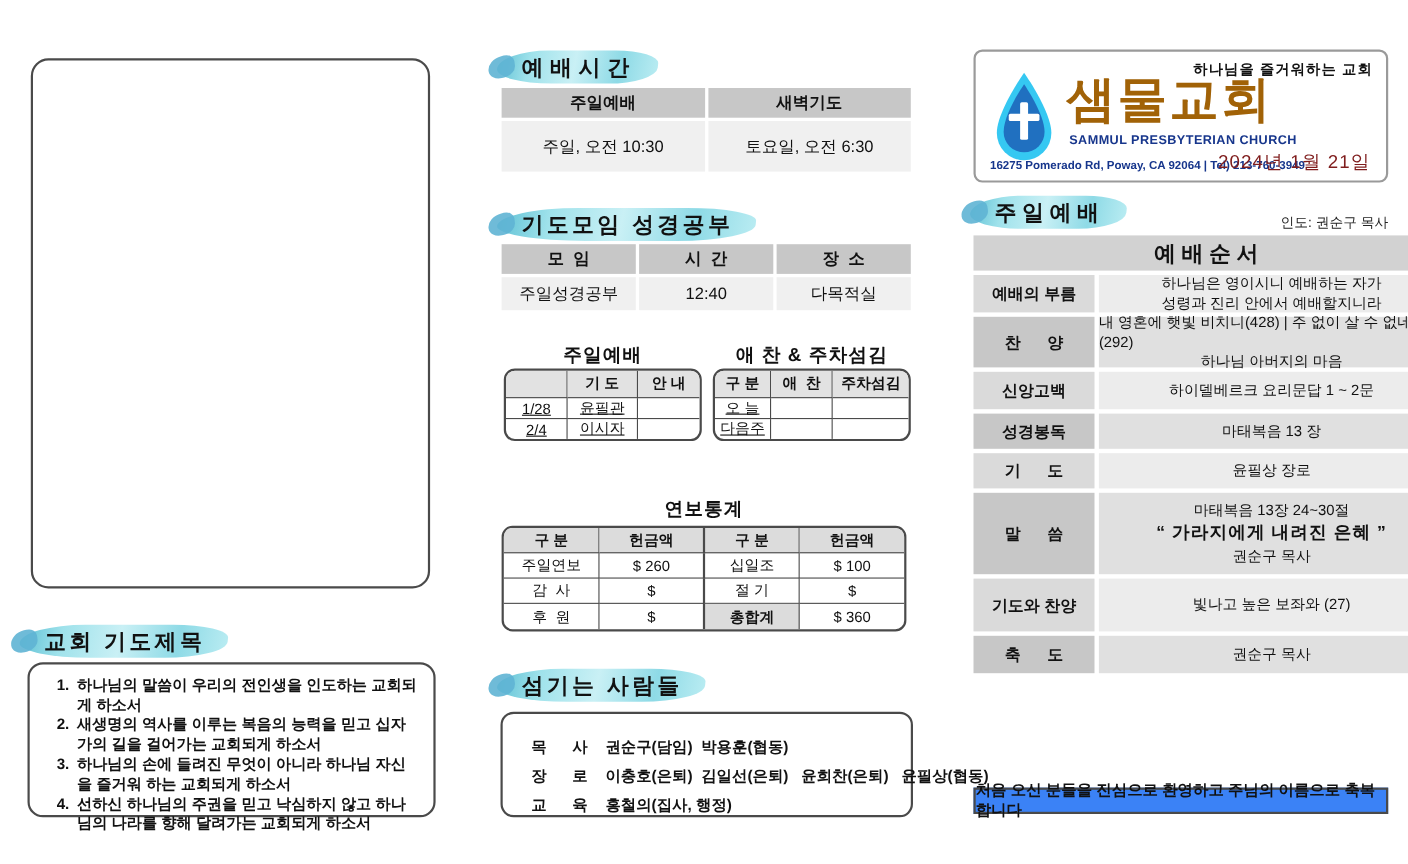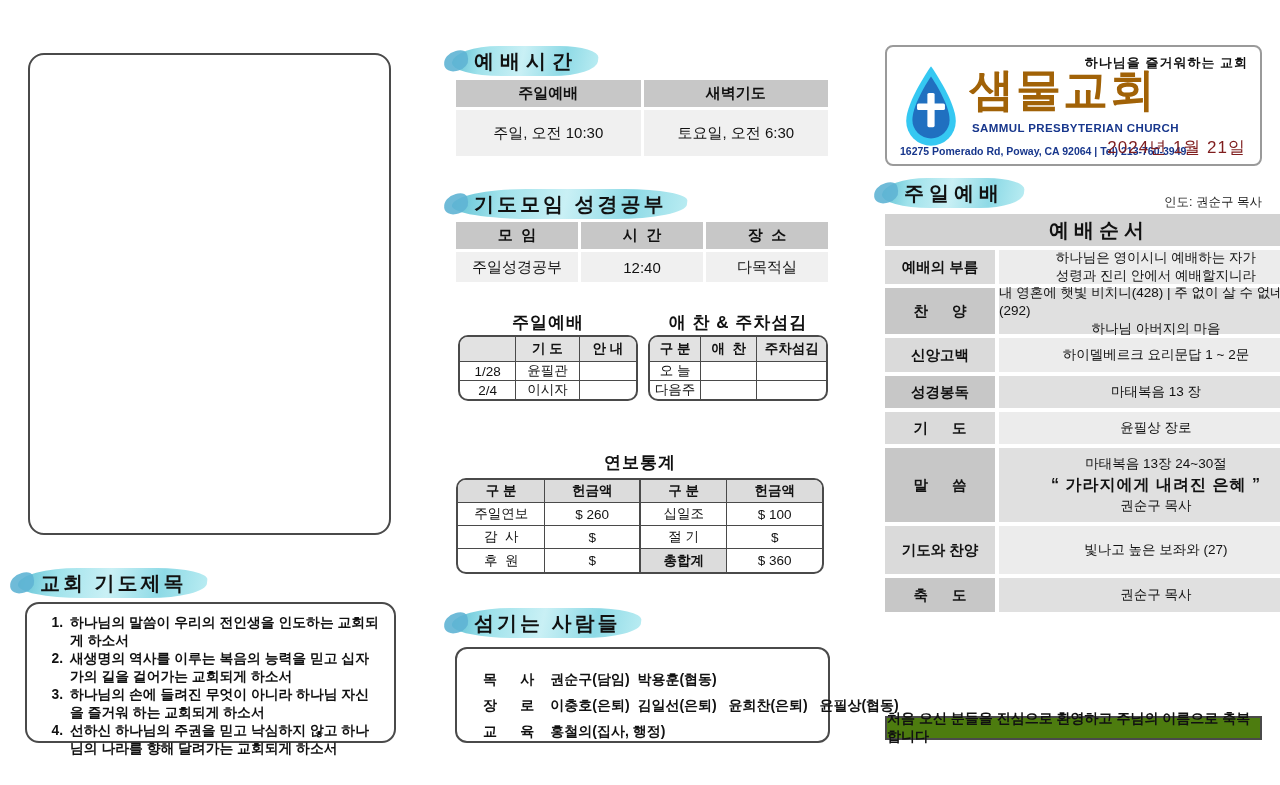--- a/index.html
+++ b/index.html
@@ -34,21 +34,21 @@
   .fill-table .bd { background:#f0f0f0; }
 
   
   .btable-wrap { position:absolute; border:2px solid #4a4a4a; border-radius:10px; overflow:hidden; background:#fff; }
   .btable { border-collapse:separate; border-spacing:0; width:100%; }
   .btable td { border-right:1.5px solid #4a4a4a; border-bottom:1.5px solid #4a4a4a;
                text-align:center; vertical-align:middle; font-size:13.5px; white-space:pre; }
   .btable td:last-child { border-right:none; }
   .btable tr:last-child td { border-bottom:none; }
   .btable .hd td { background:#e2e2e2; font-weight:800; height:25px; }
-  .btable .bd td { height:16px; }
+  .btable .bd td { height:16px;text-decoration:underline; }
 
   .offer-wrap { position:absolute; border:2px solid #4a4a4a; border-radius:10px; overflow:hidden; background:#fff; }
   .offer { border-collapse:separate; border-spacing:0; width:100%; }
   .offer td { border-right:1.5px solid #4a4a4a; border-bottom:1.5px solid #4a4a4a;
               text-align:center; vertical-align:middle; font-size:13.5px; height:23px; white-space:pre; }
   .offer td:last-child { border-right:none; }
   .offer tr:last-child td { border-bottom:none; }
   .offer .hd td { background:#dcdcdc; font-weight:800; }
   .offer td.vdiv { border-left:1px solid #4a4a4a; }
   .offer td.shade { background:#dcdcdc; font-weight:700; }
@@ -89,21 +89,21 @@
                     font-size:13.5px; line-height:18px; }
   .o-row.a .o-label { background:#dadada; } .o-row.a .o-value { background:#ececec; }
   .o-row.b .o-label { background:#c7c7c7; } .o-row.b .o-value { background:#e0e0e0; }
   .o-emph { font-size:16px; font-weight:800; line-height:24px; letter-spacing:1px; }
 
   
   .mission { position:absolute; border:2px solid #4a4a4a; border-radius:12px; background:#fff; text-align:center; padding-top:8px; }
   .mission .m-title { font-size:16px; font-weight:800; letter-spacing:.5px; }
   .mission .m-line { font-size:13px; line-height:19px; font-weight:600; }
   .mission .m-line:first-of-type { margin-top:5px; }
-  .welcome { position:absolute; border:2px solid #4a4a4a; background:#4d7c0f; display:flex; align-items:center;
+  .welcome { position:absolute; border:2px solid #4a4a4a; background:#3b82f6; display:flex; align-items:center;
              justify-content:center; font-size:14px; font-weight:800; }
 </style>
 </head>
 <body>
 
 <div class="page">
 
   <div class="round-box" style="left:28px; top:53px; width:363px; height:482px;"></div>
 
   <div class="brush-title" style="left:18px; top:566px;">

